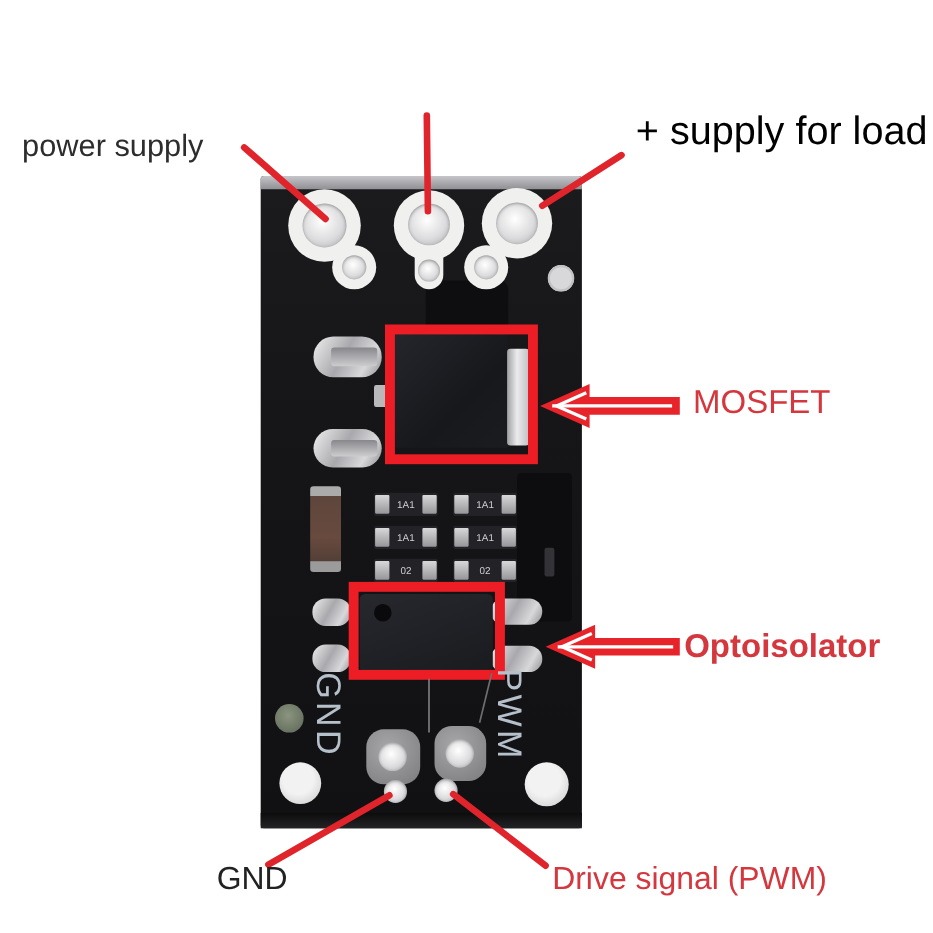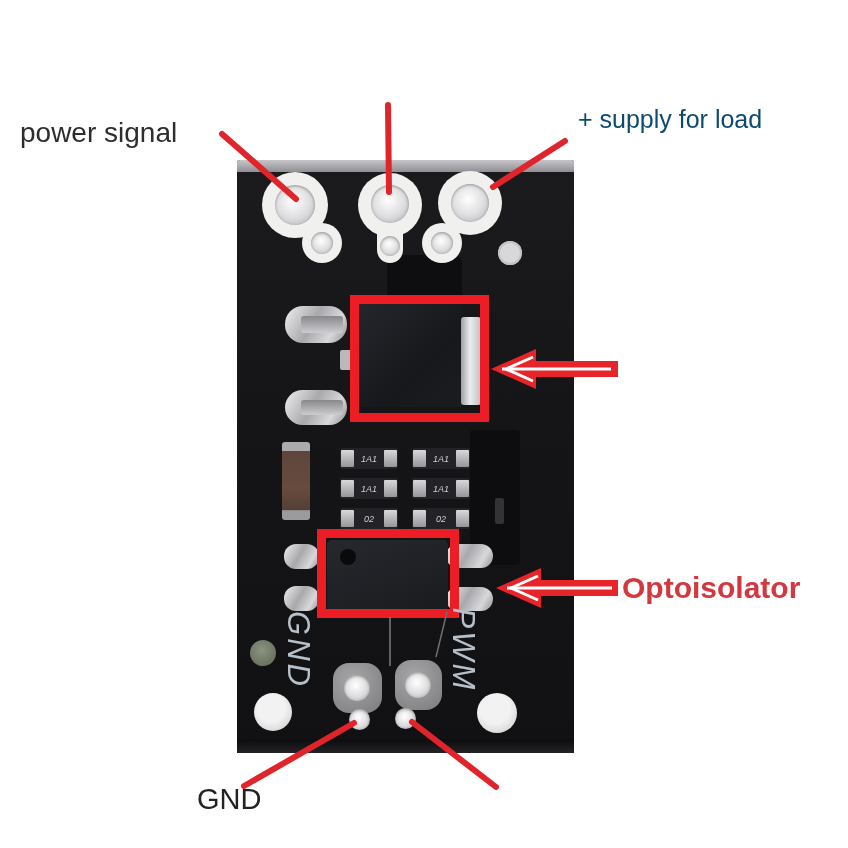--- a/index.html
+++ b/index.html
@@ -1,21 +1,21 @@
 <!DOCTYPE html>
 <html><head>
 <meta charset="utf-8">
 <style>
   html,body{margin:0;padding:0;background:#fff;}
   .stage{position:relative;width:848px;height:848px;background:#ffffff;overflow:hidden;
          font-family:"Liberation Sans",sans-serif;}
 
   
-  .pcb{position:absolute;left:237px;top:160px;width:337px;height:593px;border-radius:3px;
-       background:linear-gradient(180deg,#1b1b1e 0%,#151517 45%,#111113 100%);font-style:italic;}
+  .pcb{position:absolute;left:237px;top:160px;width:292px;height:593px;border-radius:3px;
+       background:linear-gradient(180deg,#1b1b1e 0%,#151517 45%,#111113 100%);}
   .pcb-top-edge{position:absolute;left:0;top:0;width:100%;height:12px;border-radius:3px 3px 0 0;
        background:linear-gradient(180deg,#c6c6ca,#8f8f94);}
   .pcb-bottom-edge{position:absolute;left:0;bottom:0;width:100%;height:14px;
        background:linear-gradient(180deg,#0c0c0d,#232326);}
 
   .pad{position:absolute;background:#f0f0ee;border-radius:50%;}
   .hole{position:absolute;border-radius:50%;
         background:radial-gradient(circle at 45% 40%,#ffffff 0%,#dcdcde 55%,#aaaaae 100%);
         box-shadow:inset 0 1px 3px rgba(0,0,0,.35);}
   .stem{position:absolute;background:#f0f0ee;border-radius:0 0 13px 13px;}
@@ -98,21 +98,21 @@
        background:radial-gradient(circle at 45% 40%,#f2f2f2 45%,#c6c6c8 100%);}
   .mh-l{left:17px;top:533px;width:38px;height:38px;}
   .mh-r{left:240px;top:533px;width:40px;height:40px;}
 
   
   .lbl{position:absolute;white-space:nowrap;}
   .lbl-black{color:#2d2d2d;}
   .lbl-red{color:#d4373d;}
   #lbl-neg{left:20px;top:116px;font-size:28px;line-height:34px;}
   #lbl-minus{left:280px;top:44px;font-size:29px;}
-  #lbl-plus{left:578px;top:101px;font-size:25px;line-height:36px;color:#0c4a6e;}
+  #lbl-plus{left:578px;top:101px;font-size:36px;line-height:36px;color:#000000;}
   #lbl-mosfet{left:630px;top:349px;font-size:30px;}
   #lbl-opto{left:622px;top:571px;font-size:30px;font-weight:bold;}
   #lbl-gnd{left:197px;top:783px;font-size:29px;color:#222;}
   #lbl-drive{left:502px;top:783px;font-size:29px;}
 
   .overlay{position:absolute;left:0;top:0;width:848px;height:848px;pointer-events:none;}
 </style>
 </head>
 <body>
 
@@ -214,21 +214,23 @@
       <polyline points="533,357 506,369 533,381" fill="none" stroke="#ffffff" stroke-width="3"></polyline>
     </g>
     <g>
       <polygon points="496,588 541,568 541,580 618,580 618,596 541,596 541,608" fill="#e8242b"></polygon>
       <line x1="507" y1="588" x2="612" y2="588" stroke="#ffffff" stroke-width="3"></line>
       <polyline points="538,576 511,588 538,600" fill="none" stroke="#ffffff" stroke-width="3"></polyline>
     </g>
   </svg>
 
   <div id="lbl-neg" class="lbl lbl-black">
-    <div>power signal</div>
+    <div>power supply</div>
   </div>
   <div id="lbl-plus" class="lbl">
     <div>+ supply for load</div>
   </div>
+  <div id="lbl-mosfet" class="lbl lbl-red">MOSFET</div>
   <div id="lbl-opto" class="lbl lbl-red">Optoisolator</div>
   <div id="lbl-gnd" class="lbl">GND</div>
+  <div id="lbl-drive" class="lbl lbl-red">Drive signal (PWM)</div>
 
 </div>
 
 </body></html>

